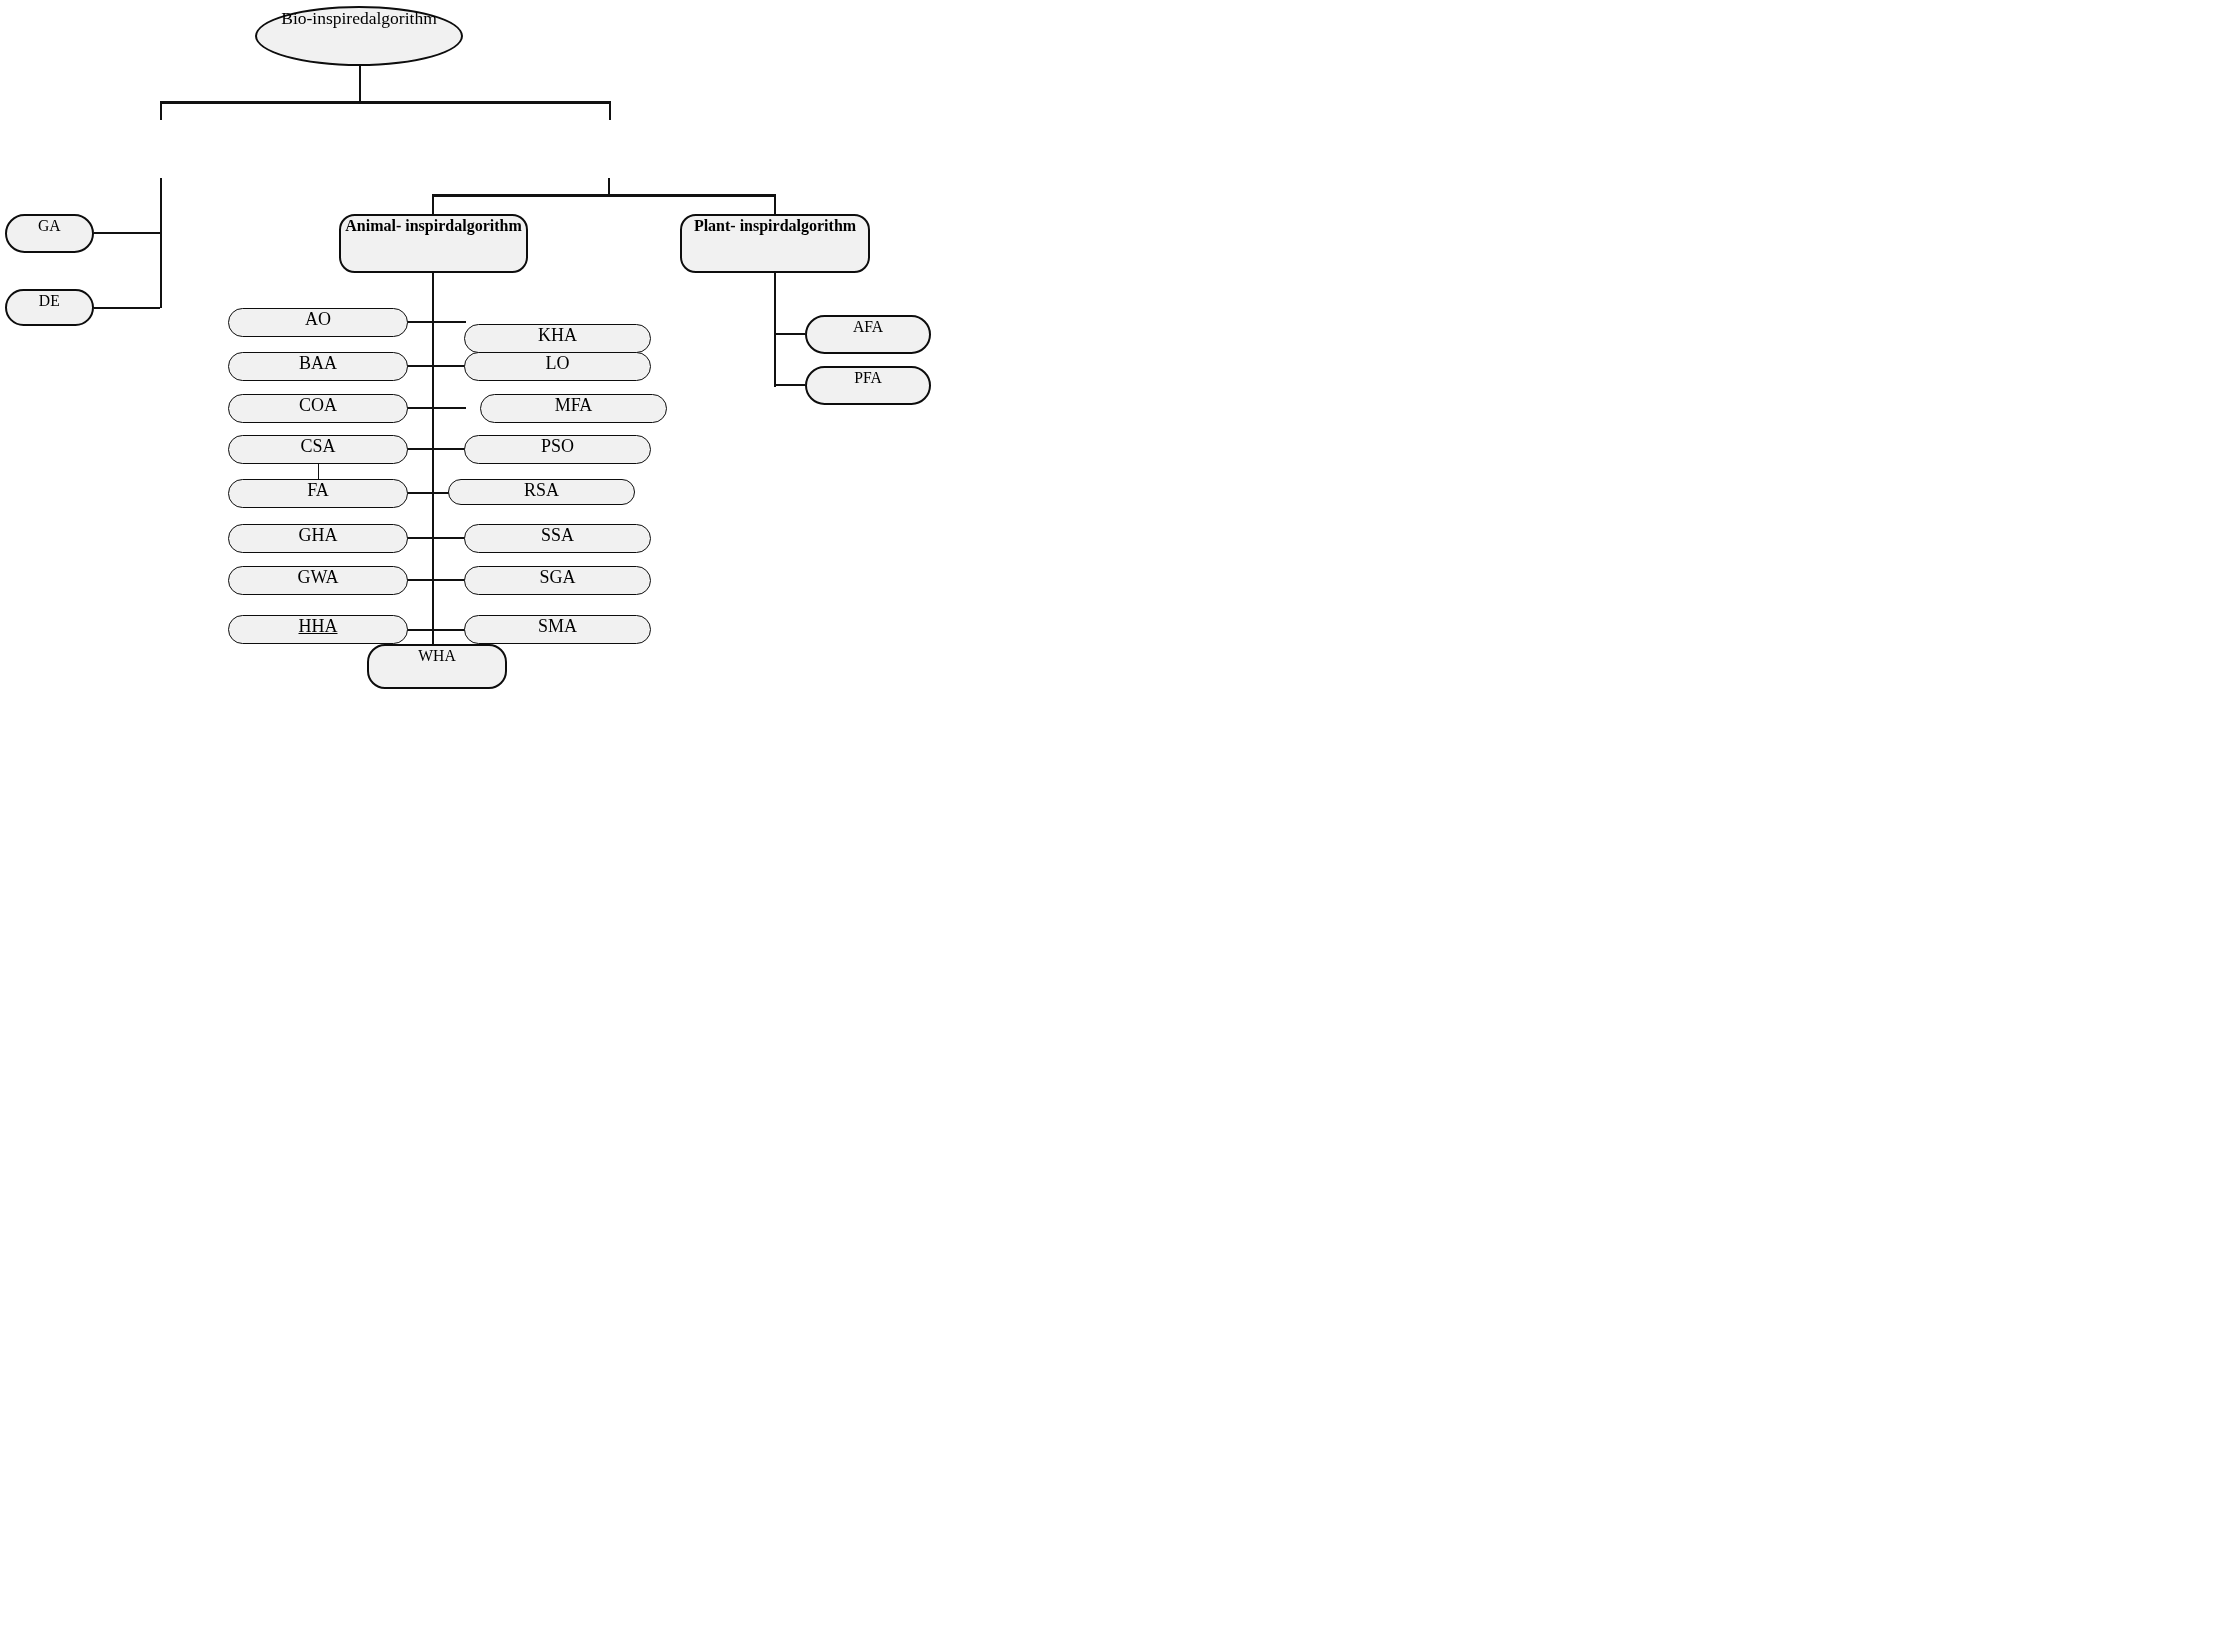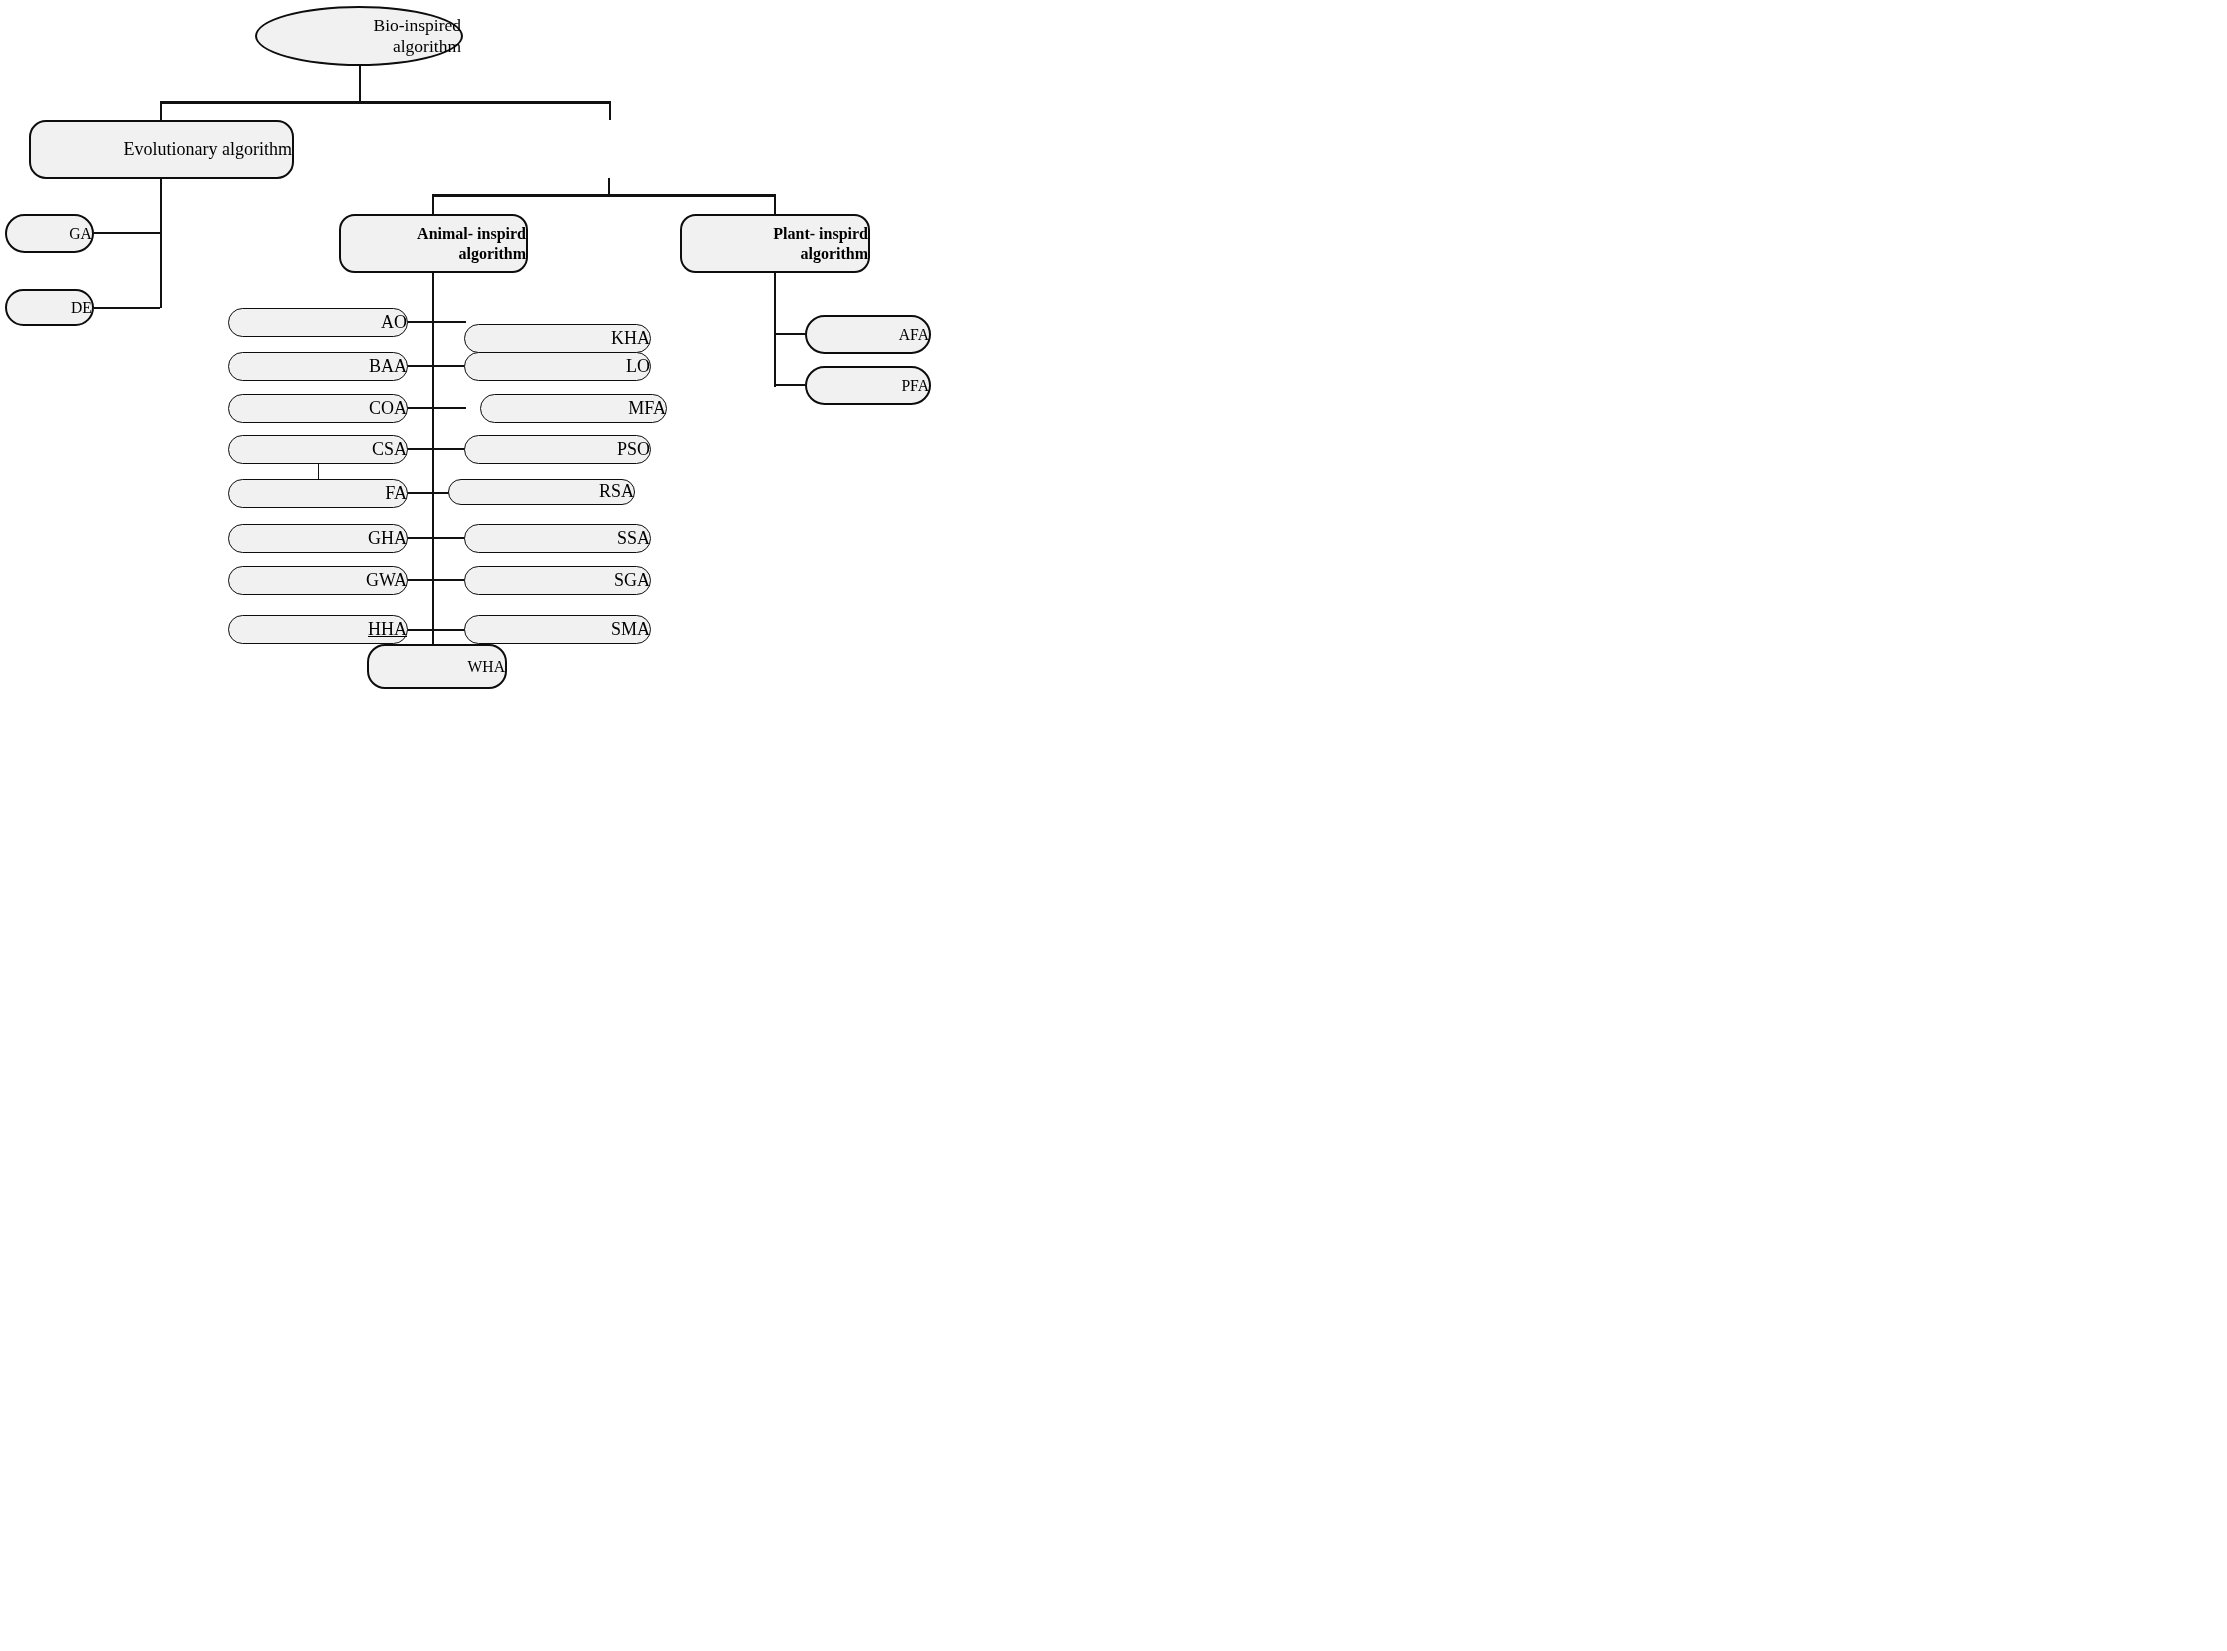--- a/index.html
+++ b/index.html
@@ -16,22 +16,21 @@
     background:var(--bg);
     font-family:"Liberation Serif","DejaVu Serif",serif;
     color:#000;
   }
   .node{
     position:absolute;
     background:var(--fill);
     border:2.4px solid var(--stroke);
     box-sizing:border-box;
     display:flex;
-    flex-direction:column;
-    align-items:flex-end;
+    align-items:flex-start;
     justify-content:center;
     text-align:center;
     line-height:1.22;
   }
   .ellipse{border-radius:50%;font-size:17.5px;}
   .lvl2{border-radius:17px;font-size:18px;}
   .lvl3{border-radius:15.7px;font-size:16px;font-weight:bold;}
   .pill{border-radius:20px;font-size:15.7px;border-width:2.4px;}
   .colpill{border-radius:14.5px;font-size:18px;border-width:1.8px;}
   .whabox{border-radius:18px;font-size:15.7px;border-width:2.4px;}
@@ -71,23 +70,20 @@
 
   <div class="line" style="left:774px;top:273px;width:1.8px;height:114px;"></div>
   <div class="line" style="left:775px;top:333px;width:30px;height:2.4px;"></div>
   <div class="line" style="left:775px;top:384px;width:30px;height:2.4px;"></div>
 
   <div class="node ellipse" style="left:255px;top:6px;width:208px;height:60px;">
     <span>Bio-inspired</span>
     <span>algorithm</span>
   </div>
 
-  <div class="node lvl2" style="left:29px;top:120px;width:265px;height:59px;">
-    <span>Evolutionary algorithm</span>
-  </div>
 
   <div class="node pill" style="left:4.8px;top:214px;width:89px;height:39px;">
     <span>GA</span>
   </div>
   <div class="node pill" style="left:4.8px;top:289px;width:89px;height:37px;">
     <span>DE</span>
   </div>
 
   <div class="node lvl3" style="left:339px;top:214px;width:189px;height:59px;">
     <span>Animal- inspird</span>

